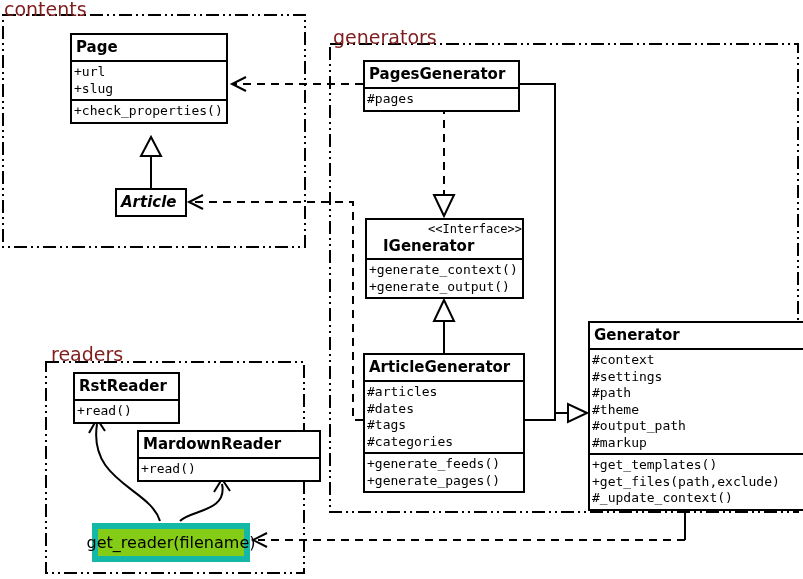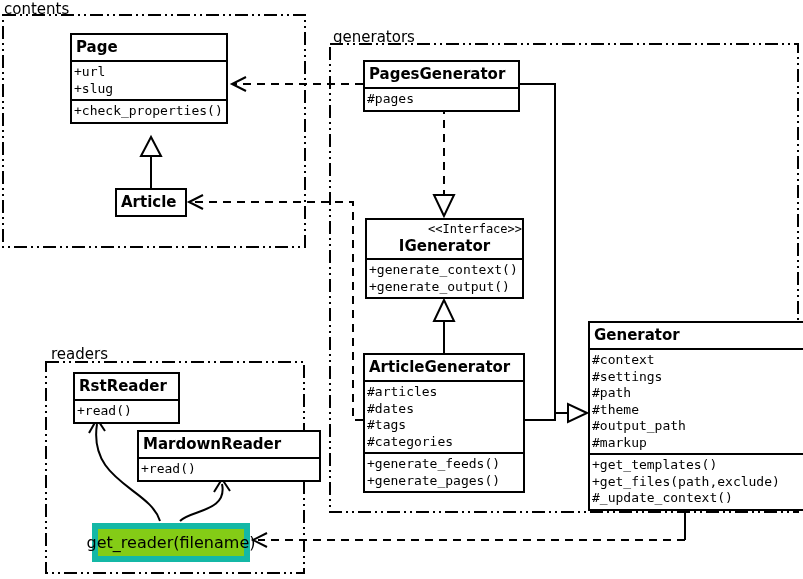--- a/index.html
+++ b/index.html
@@ -1,26 +1,26 @@
 <!DOCTYPE html>
 <html><head>
 <meta charset="utf-8">
 <style>
   * { margin:0; padding:0; box-sizing:border-box; }
   html,body { background:#ffffff; }
   body { font-family:"DejaVu Sans", sans-serif; color:#000; }
   .canvas { position:relative; width:803px; height:579px; background:#fff; overflow:hidden; }
   .wires { position:absolute; left:0; top:0; width:803px; height:579px; }
-  .pkg-label { position:absolute; font-size:15px; line-height:15px; color:#000000; white-space:nowrap; }
+  .pkg-label { position:absolute; font-size:19px; line-height:15px; color:#7f1d1d; white-space:nowrap; }
   .uml-class { position:absolute; background:#fff; border:2px solid #000; }
   .uml-title { font-weight:bold; font-size:15px; text-align:left; line-height:23px; padding:1px 4px; white-space:nowrap; }
   .uml-title.has-divider { border-bottom:2px solid #000; }
   .uml-head-iface { border-bottom:2px solid #000; padding:2px 0 3px 0; }
   .uml-stereotype { font-family:"DejaVu Sans Mono", monospace; font-size:12px; line-height:15px; text-align:right; white-space:nowrap; }
-  .uml-name-iface { font-weight:bold; font-size:15px; line-height:18px; text-align:center; white-space:nowrap; }
+  .uml-name-iface { font-weight:bold; font-size:15px; line-height:18px; white-space:nowrap;padding-left:16px; }
   .uml-compartment { padding:2px 0; overflow:hidden; }
   .uml-compartment.has-divider { border-bottom:2px solid #000; }
   .uml-member { font-family:"DejaVu Sans Mono", monospace; font-size:13px; line-height:16.5px; padding:0 2px; white-space:nowrap; overflow:hidden; }
   .fn-box { position:absolute; background:#84cc16; border:6px solid #14b8a6; display:flex; align-items:center; justify-content:center; font-size:16px; white-space:nowrap; }
 </style>
 </head>
 <body>
 
 <div class="canvas">
 
@@ -88,21 +88,21 @@
     <div class="uml-title has-divider">Page</div>
     <div class="uml-compartment has-divider">
       <div class="uml-member">+url</div>
       <div class="uml-member">+slug</div>
     </div>
     <div class="uml-compartment">
       <div class="uml-member">+check_properties()</div>
     </div>
   </div>
 
-  <div class="uml-class" style="left:115px; top:188px; width:72px;">
+  <div class="uml-class" style="left:115px; top:188px; width:72px;font-style:italic;">
     <div class="uml-title">Article</div>
   </div>
 
   <div class="uml-class" style="left:363px; top:60px; width:157px;">
     <div class="uml-title has-divider">PagesGenerator</div>
     <div class="uml-compartment">
       <div class="uml-member">#pages</div>
     </div>
   </div>
 

